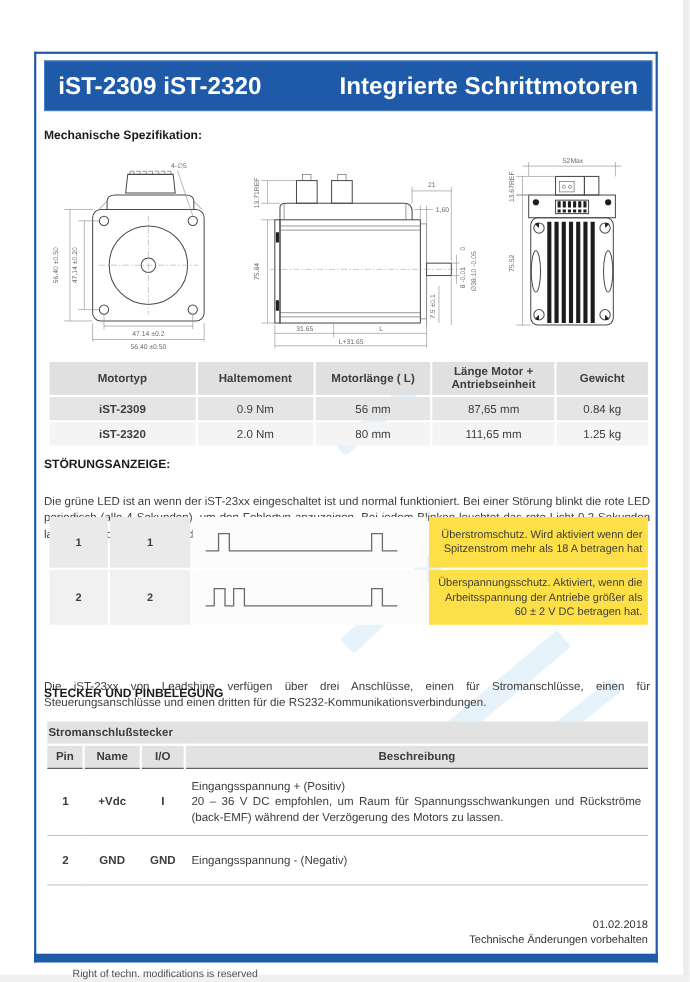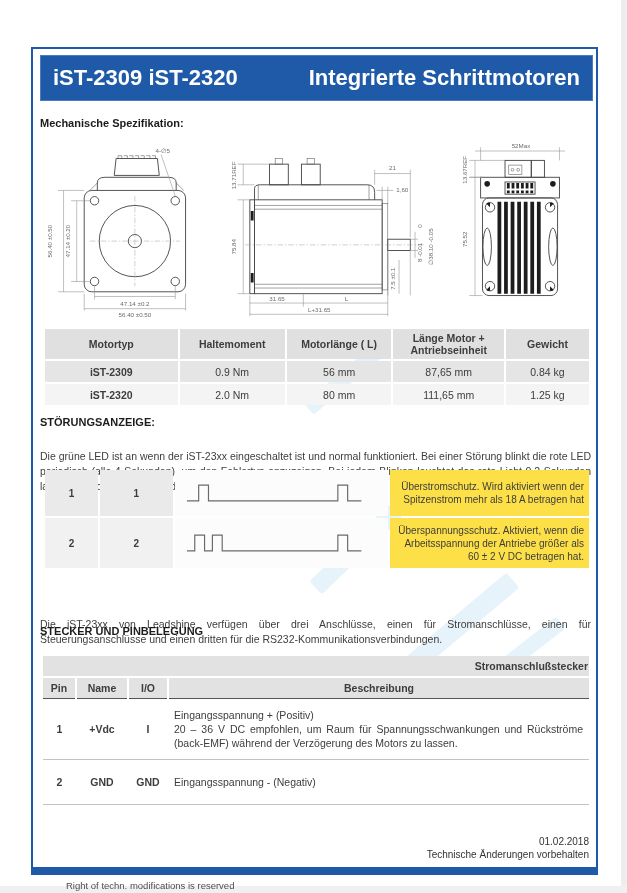--- a/index.html
+++ b/index.html
@@ -49,21 +49,21 @@
   .t2 th{background:#e0e0e0;font-weight:bold;font-size:10.5px;text-align:center;padding:2px;height:26px;}
   .t2 td{font-size:10px;vertical-align:middle;}
   .t2 td.num{background:#eaeaea;text-align:center;font-weight:bold;}
   .t2 tr.r2 td.num{background:#f1f1f1;}
   .t2 td.wave{background:#fcfcfc;text-align:center;}
   .t2 td.desc{background:#fde047;text-align:right;padding:2px 5px;line-height:1.3;}
   .t2 tr.r1 td{height:42px;}
   .t2 tr.r2 td{height:46px;}
 
   .t3{left:43px;top:656px;width:546px;border-collapse:collapse;border-spacing:0;}
-  .t3 td.title{background:#e2e2e2;font-weight:bold;font-size:10.5px;text-align:right;height:18px;border-bottom:2px solid #ffffff;}
+  .t3 td.title{background:#e2e2e2;font-weight:bold;font-size:10.5px;text-align:left;height:18px;border-bottom:2px solid #ffffff;}
   .t3 th{background:#e2e2e2;font-size:10.5px;font-weight:bold;text-align:center;height:18px;border-left:2px solid #ffffff;border-bottom:1px solid #555555;}
   .t3 th:first-child{border-left:none;margin-top:13px;}
   .t3 td{font-size:10.5px;vertical-align:middle;border-bottom:1px solid #c3c3c3;}
   .t3 td.c{text-align:center;font-weight:bold;}
   .t3 td.desc{text-align:justify;padding:3px 6px;line-height:1.35;}
   .t3 tr.p1 td{height:54px;}
   .t3 tr.p2 td{height:38px;}
 
   .footer-left{position:absolute;left:66px;top:880px;font-size:9.5px;color:#4d4d4d;text-align:right;}
   .footer-right{position:absolute;right:38px;top:835px;font-size:10px;color:#333;text-align:right;line-height:1.3;}

